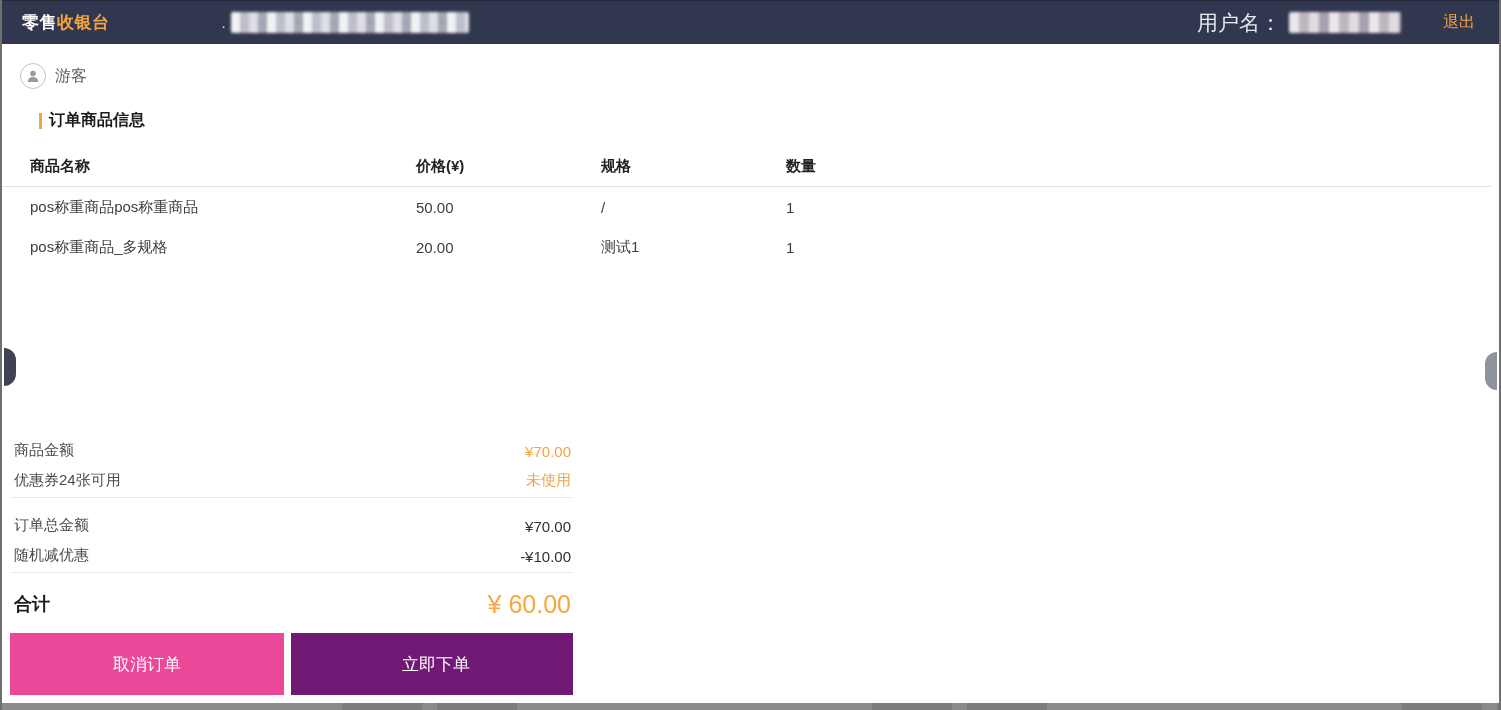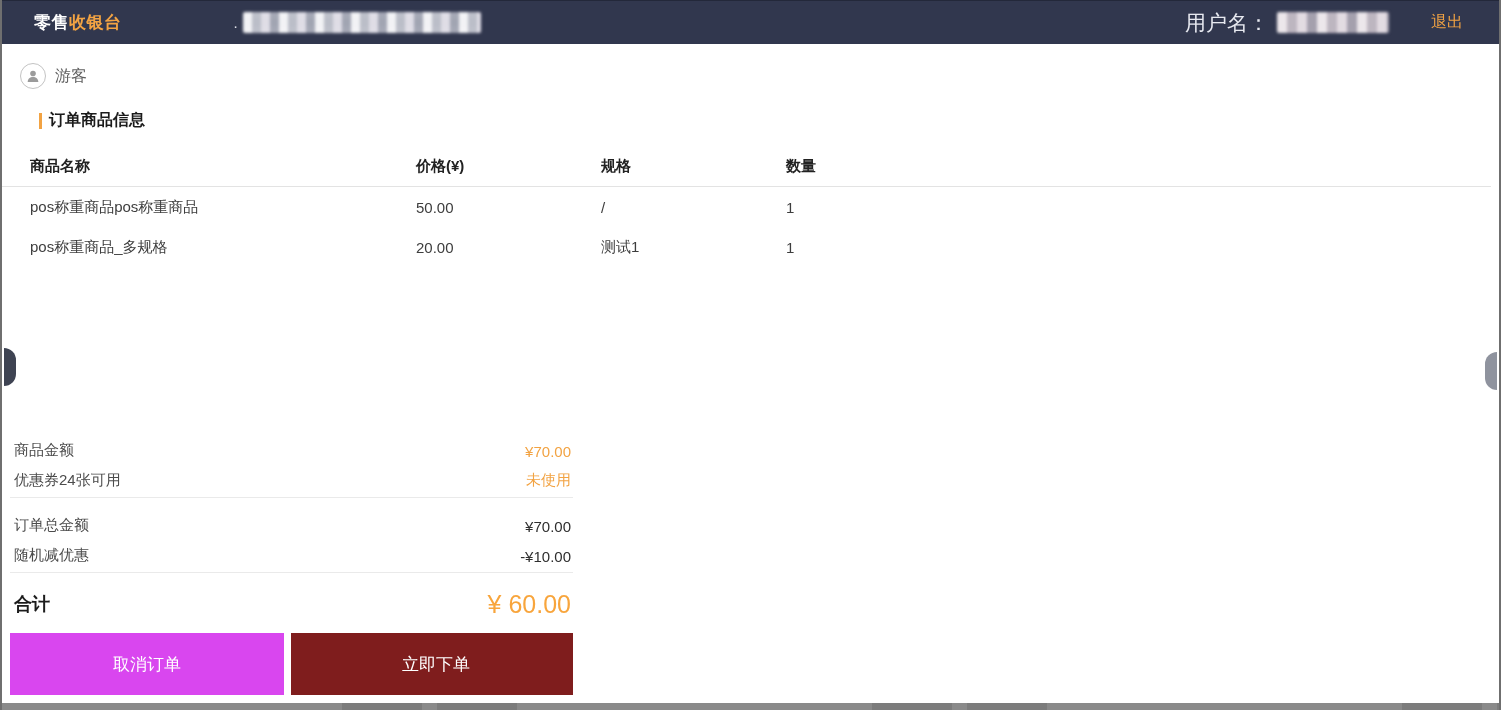--- a/index.html
+++ b/index.html
@@ -3,21 +3,21 @@
 <meta charset="utf-8">
 <style>
   * { margin:0; padding:0; box-sizing:border-box; }
   html,body { width:1501px; height:710px; background:#9b9b9b; }
   body { font-family:"Liberation Sans","DejaVu Sans",sans-serif; }
 
   .screen { position:relative; width:1501px; height:710px; background:#fff; overflow:hidden;
             border-left:2px solid #6f6f6f; border-right:2px solid #6f6f6f; }
 
   
-  .topbar { height:44px; background:#31374E; display:flex; align-items:center; padding:0 32px;
+  .topbar { height:44px; background:#31374E; display:flex; align-items:center; padding:0 20px;
             border-top:1px solid #23283a; }
   .brand { font-size:17px; font-weight:bold; letter-spacing:.5px; white-space:nowrap; }
   .brand .b-left { color:#ffffff; }
   .brand .b-right { color:#F2A343; }
   .store-wrap { display:flex; align-items:center; margin-left:112px; }
   .store-dot { color:#dfe1e8; font-size:15px; margin-right:5px; }
   .mosaic { height:21px; border-radius:2px; filter:blur(1.6px);
             background:
              repeating-linear-gradient(90deg, rgba(250,250,252,.95) 0 9px, rgba(199,201,210,.9) 9px 18px, rgba(230,228,236,.95) 18px 27px, rgba(176,179,192,.85) 27px 36px),
              repeating-linear-gradient(0deg, rgba(255,255,255,.25) 0 7px, rgba(160,162,175,.25) 7px 14px); }
@@ -65,22 +65,22 @@
   .grow { flex:1; }
 
   .total-row { display:flex; justify-content:space-between; align-items:flex-end;
                padding:10px 2px 14px 4px; }
   .total-label { font-size:18px; font-weight:bold; color:#1c1c1c; padding-bottom:3px; }
   .total-value { font-size:25px; color:#F8A53C; }
 
   .btn-row { display:flex; gap:7px; }
   .btn { flex:1; height:62px; border:none; font-size:17px; color:#ffffff;
          font-family:inherit; cursor:pointer; }
-  .btn-cancel { background:#d946ef; }
-  .btn-submit { background:#7f1d1d;padding-left:8px; }
+  .btn-cancel { background:#ec4899; }
+  .btn-submit { background:#701a75;padding-left:8px; }
 
   
   .left-handle { position:absolute; left:2px; top:348px; width:12px; height:38px;
                  background:#3E4352; border-radius:0 22px 22px 0; cursor:pointer; }
   .right-handle { position:absolute; right:2px; top:352px; width:12px; height:38px;
                   background:#8F939E; border-radius:22px 0 0 22px; cursor:pointer; }
 
   
   .bottom-strip { position:absolute; left:0; bottom:0; width:100%; height:7px; background:#8a8a8a;
                   background-image:repeating-linear-gradient(90deg, rgba(0,0,0,0) 0 340px,

